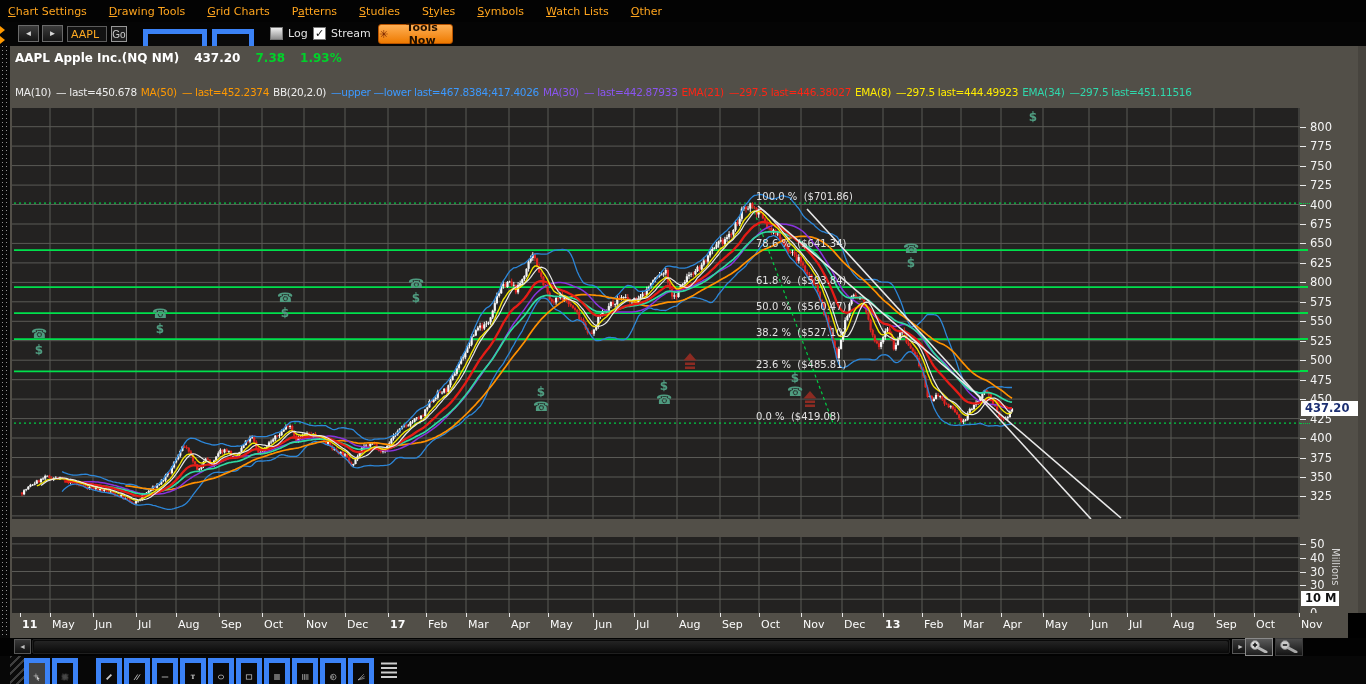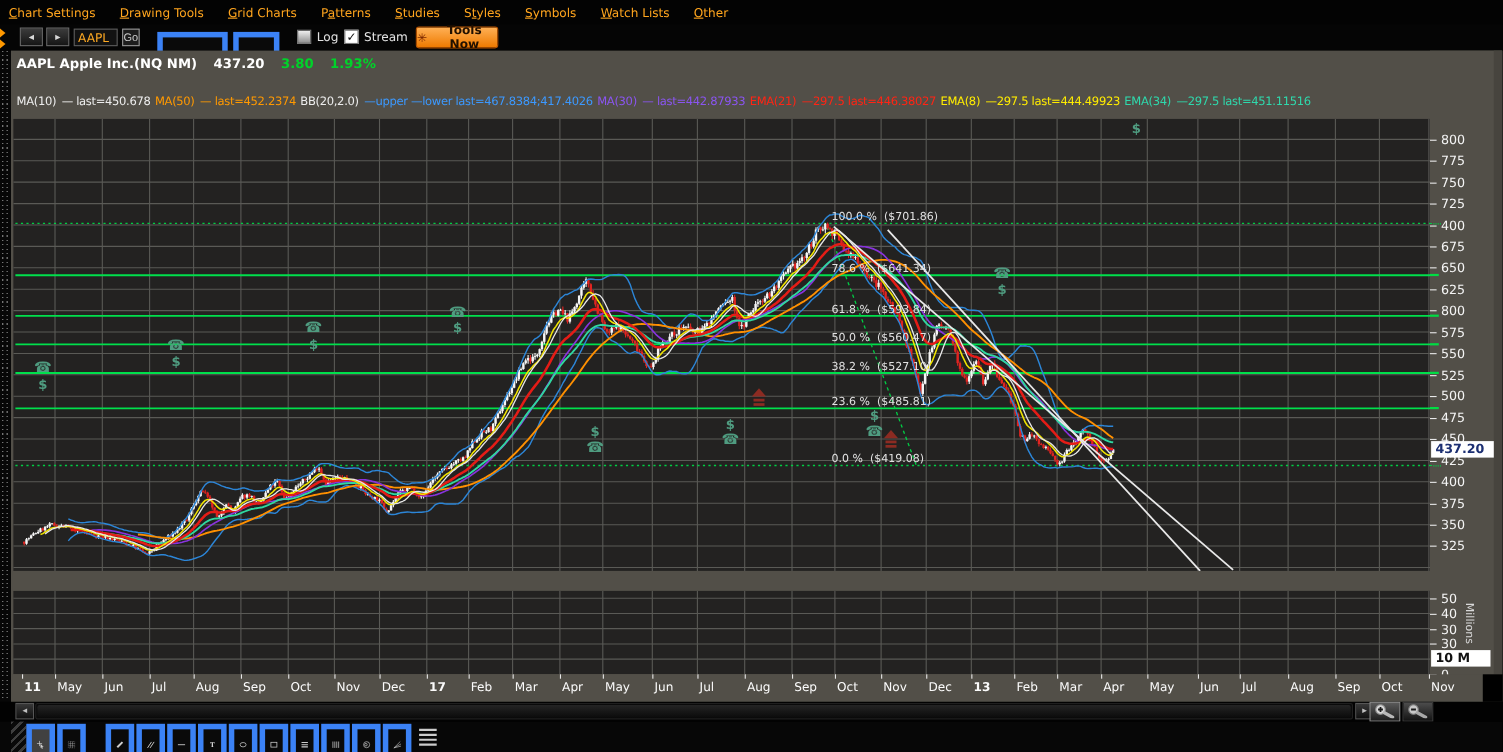--- a/index.html
+++ b/index.html
@@ -113,21 +113,21 @@
     <button id="trade-now">
         <span class="burst">✳</span>
         <span>Tools Now</span>
       </button>
   </div>
 
   <div id="left-strip"></div>
 
   <div id="chart-panel">
     <div id="hdr1">
-      <span>AAPL Apple Inc.(NQ NM)</span><span>437.20</span><span class="grn">3.80</span><span class="grn">1.93%</span>
+      <span>AAPL Apple Inc.(NQ NM)</span><span>437.20</span><span class="grn">7.38</span><span class="grn">1.93%</span>
     </div>
     <div id="hdr3"><span><span style="color:#ededed">MA(10)</span><span style="color:#ededed"> — last=450.678</span></span><span><span style="color:#ff9900">MA(50)</span><span style="color:#ff9900"> — last=452.2374</span></span><span><span style="color:#ededed">BB(20,2.0)</span><span style="color:#3c99ff"> —upper —lower last=467.8384;417.4026</span></span><span><span style="color:#8a55f0">MA(30)</span><span style="color:#8a55f0"> — last=442.87933</span></span><span><span style="color:#ff2414">EMA(21)</span><span style="color:#ff2414"> —297.5 last=446.38027</span></span><span><span style="color:#ffec00">EMA(8)</span><span style="color:#ffec00"> —297.5 last=444.49923</span></span><span><span style="color:#2fd8ac">EMA(34)</span><span style="color:#2fd8ac"> —297.5 last=451.11516</span></span></div>
     <svg id="plot" width="1288" height="411" viewBox="12 108 1288 411">
         <defs>
           <clipPath id="pc">
             <rect x="12" y="108" width="1288" height="411"></rect>
           </clipPath>
         </defs>
         <rect x="12" y="108" width="1288" height="411" fill="#232221"></rect>
         <g clip-path="url(#pc)">
@@ -1266,21 +1266,21 @@
         <div class="gdot" style="top:377px"></div>
         <div class="badge" style="top:355px;left:1px;right:3px;color:#1c2f72">437.20</div>
         <div class="ptick" style="top:498px"></div>
         <div class="pl" style="top:491px">50</div>
         <div class="ptick" style="top:512px"></div>
         <div class="pl" style="top:505px">40</div>
         <div class="ptick" style="top:526px"></div>
         <div class="pl" style="top:519px">30</div>
         <div class="ptick" style="top:539px"></div>
         <div class="pl" style="top:532px">30</div>
-        <div class="badge" style="top:545px;width:54px;color:#111">10 M</div>
+        <div class="badge" style="top:545px;width:38px;color:#111">10 M</div>
         <div class="ptick" style="top:567px"></div>
         <div class="pl" style="top:560px">0</div>
         <div id="millions" style="top:502px">Millions</div>
         <div id="right-edge"></div>
       </div>
     <div id="x-axis">
         <div class="xt" style="left:10px"></div>
         <div class="xl yr" style="left:12px">11</div>
         <div class="xt" style="left:40px"></div>
         <div class="xl" style="left:42px">May</div>

